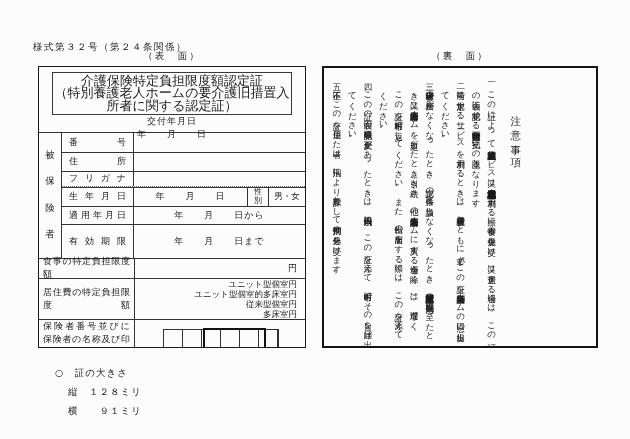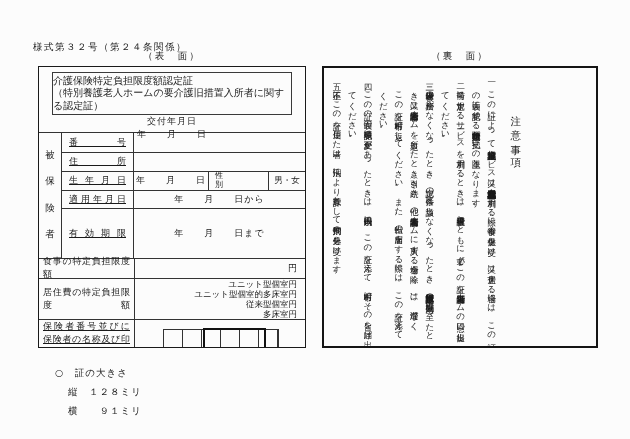--- a/index.html
+++ b/index.html
@@ -14,63 +14,63 @@
   .side-label.front{left:38px;width:268px;}
   .side-label.back{left:322px;width:276px;}
 
   
   .front-box{
     position:absolute;left:38px;top:66px;width:268px;height:282px;
     border:1.5px solid #1a1a1a;box-sizing:border-box;overflow:hidden;
   }
   .title-box{
     margin:5px 13px 0 13px;border:1px solid #3a3a3a;
-    font-size:10px;line-height:12.5px;padding:1.5px 0;
+    text-align:center;font-size:13px;line-height:12.5px;padding:1.5px 0;
   }
   .issue-row{display:flex;height:17px;align-items:center;font-size:9px;flex-direction:column;}
   .issue-label{width:41%;text-align:center;letter-spacing:1px;}
   .issue-value{width:46%;text-align:center;letter-spacing:1px;}
 
   .ftable{border-top:1px solid #333;font-size:9px;display:flex;flex-direction:column;height:214px;}
   .insured{display:flex;height:125px;border-bottom:1px solid #333;}
   .insured-col{
     width:23px;border-right:1px solid #333;display:flex;flex-direction:column;
     justify-content:space-around;align-items:center;font-size:9.5px;padding:10px 0;box-sizing:border-box;
   }
   .insured-rows{flex:1;display:flex;flex-direction:column;}
   .irow{display:flex;align-items:stretch;border-top:1px solid #333;box-sizing:border-box;}
   .irow:first-child{border-top:none;}
   .irow.furigana{border-bottom:1px dotted #666;}
   .irow.name{border-top:none;}
   .flabel{
     width:72px;box-sizing:border-box;border-right:1px solid #333;
-    display:flex;flex-direction:column;justify-content:center;padding:0 7px;text-decoration:underline;
+    display:flex;flex-direction:column;justify-content:center;padding:0 7px;
   }
   .flabel>span{display:block;text-align:justify;text-align-last:justify;}
   .fvalue{flex:1;display:flex;align-items:center;justify-content:center;letter-spacing:1px;}
   .sex-label{
     width:21px;border-left:1px solid #333;box-sizing:border-box;
     display:flex;align-items:center;justify-content:center;text-align:center;
     font-size:8px;line-height:8.5px;word-break:break-all;padding:0 4px;
   }
-  .sex-value{width:36px;border-left:1px solid #333;display:flex;align-items:center;justify-content:center;font-size:8.5px;margin-left:39px;}
+  .sex-value{width:36px;border-left:1px solid #333;display:flex;align-items:center;justify-content:center;font-size:8.5px;}
 
   .brow{display:flex;align-items:stretch;border-bottom:1px solid #333;box-sizing:border-box;}
   .brow:last-child{border-bottom:none;}
   .blabel{
     width:96px;box-sizing:border-box;border-right:1px solid #333;
     display:flex;flex-direction:column;justify-content:center;padding:0 4px;
   }
   .blabel>span{display:block;text-align:justify;text-align-last:justify;}
   .brow.meal{height:20px;}
   .brow.meal .bvalue{flex:1;display:flex;align-items:center;justify-content:flex-end;padding-right:8px;}
   .brow.residence{height:41px;}
   .brow.residence .bvalue{flex:1;display:flex;flex-direction:column;justify-content:center;}
   .res-line{display:flex;justify-content:flex-end;font-size:8.5px;line-height:10px;padding:0 8px 0 5px;}
-  .brow.insurer{flex:1;text-decoration:underline;}
+  .brow.insurer{flex:1;}
   .brow.insurer .bvalue{flex:1;position:relative;}
   .cells{position:absolute;left:28px;top:9px;display:flex;border:1px solid #333;height:20px;}
   .cell{width:19px;border-right:1px solid #333;box-sizing:border-box;}
   .cell:last-child{border-right:none;}
   .bold-frame{position:absolute;left:39px;top:-1.5px;width:59px;height:20px;border:2px solid #111;pointer-events:none;}
 
   
   .back-box{
     position:absolute;left:322px;top:66px;width:276px;height:282px;
     border:2px solid #151515;box-sizing:border-box;overflow:hidden;
@@ -118,20 +118,26 @@
       <div class="insured-rows">
         <div class="irow" style="height:19px">
           <div class="flabel">
               <span>番号</span>
             </div>
           <div class="fvalue"></div>
         </div>
         <div class="irow" style="height:19px">
           <div class="flabel">
               <span>住所</span>
+            </div>
+          <div class="fvalue"></div>
+        </div>
+        <div class="irow furigana" style="height:16px">
+          <div class="flabel">
+              <span>フリガナ</span>
             </div>
           <div class="fvalue"></div>
         </div>
         <div class="irow" style="height:19px">
           <div class="flabel">
               <span>生年月日</span>
             </div>
           <div class="fvalue">年　　月　　日</div>
           <div class="sex-label">性別</div>
           <div class="sex-value">男・女</div>

